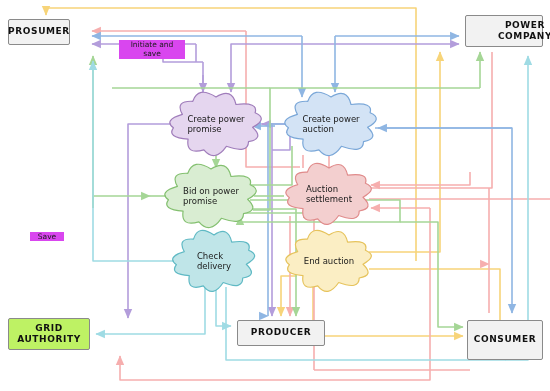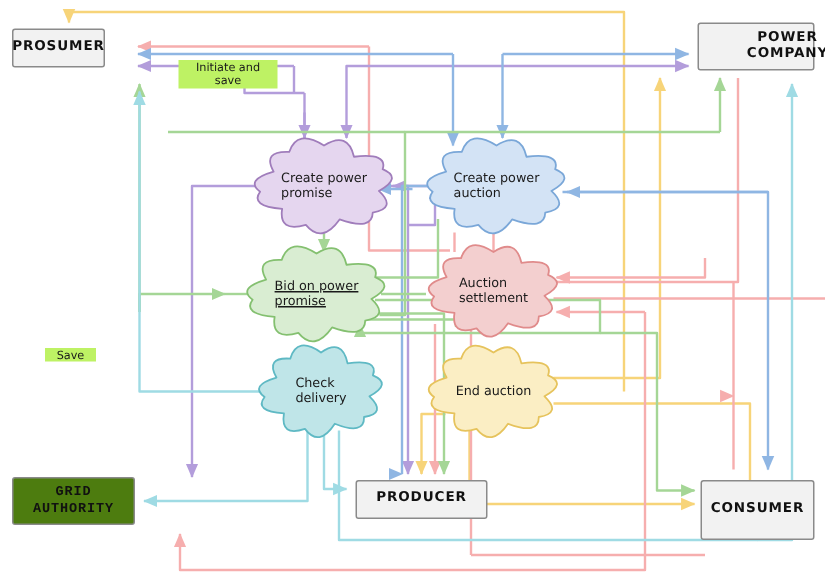--- a/index.html
+++ b/index.html
@@ -15,21 +15,21 @@
     line-height:1.25;z-index:5;
   }
   .cloud-label{
     position:absolute;z-index:6;text-align:left;
     font-size:8.5px;color:#1a1a1a;line-height:1.2;pointer-events:none;
     display:flex;align-items:center;justify-content:center;
   }
   .edge-label{
     position:absolute;z-index:7;text-align:center;
     font-size:7.5px;color:#1a1a1a;line-height:1.25;
-    background:#bef264;padding:0 2px;
+    background:#d946ef;padding:0 2px;
   }
 </style>
 </head>
 <body>
 
 <div id="canvas">
 
   <svg id="wires" viewBox="0 0 550 391">
     <defs>
       <marker id="ah-purple" markerWidth="7" markerHeight="7" refX="5.6" refY="3" orient="auto">
@@ -132,34 +132,34 @@
         <path d="M214.0,235.0 Q228.1,225.3 231.7,242.2 Q252.6,239.1 248.6,250.2 Q261.7,255.6 246.3,264.2 Q258.1,275.6 242.7,278.0 Q243.0,290.4 223.2,282.5 Q212.8,298.5 203.3,285.9 Q186.8,291.5 189.3,275.6 Q169.1,274.2 176.4,264.7 Q166.1,257.0 184.3,251.7 Q176.7,237.9 193.5,239.1 Q198.1,223.9 214.0,235.0 Z" fill="#bfe5e8" stroke="#5fb9c4" stroke-width="1.2" stroke-linejoin="round"></path>
         <path d="M329.0,235.0 Q343.8,225.4 347.6,242.2 Q369.1,239.4 365.4,250.2 Q378.4,255.7 363.0,264.2 Q374.8,275.4 359.2,278.0 Q359.3,290.2 338.7,282.5 Q327.7,298.5 317.7,285.9 Q300.6,291.2 303.0,275.6 Q282.4,274.0 289.4,264.7 Q279.3,257.1 297.7,251.7 Q290.2,238.2 307.4,239.1 Q312.3,224.0 329.0,235.0 Z" fill="#fbeec4" stroke="#e6c35c" stroke-width="1.2" stroke-linejoin="round"></path>
       </g>
   </svg>
 
   <div class="actor" style="left: 8px; top: 19px; width: 62px; height: 26px; background: rgb(242, 242, 242); border-color: rgb(138, 138, 138); color: rgb(17, 17, 17);">PROSUMER</div>
 
   <div class="actor" style="left: 465px; top: 15px; width: 78px; height: 32px; white-space: pre-line; background: rgb(242, 242, 242); border-color: rgb(138, 138, 138); color: rgb(17, 17, 17); padding-left: 42px;">POWER
 COMPANY</div>
 
-  <div class="actor" style="left: 8px; top: 318px; width: 82px; height: 32px; white-space: pre-line; background: #4d7c0f; border-color: rgb(138, 138, 138); color: rgb(17, 17, 17); font-family: Liberation Mono, monospace;">GRID
+  <div class="actor" style="left: 8px; top: 318px; width: 82px; height: 32px; white-space: pre-line; background: #bef264; border-color: rgb(138, 138, 138); color: rgb(17, 17, 17);">GRID
 AUTHORITY</div>
 
   <div class="actor" style="left: 237px; top: 320px; width: 88px; height: 26px; background: rgb(242, 242, 242); border-color: rgb(138, 138, 138); color: rgb(17, 17, 17);">PRODUCER</div>
 
   <div class="actor" style="left: 467px; top: 320px; width: 76px; height: 40px; background: rgb(242, 242, 242); border-color: rgb(138, 138, 138); color: rgb(17, 17, 17);">CONSUMER</div>
 
   <div class="cloud-label" style="left:173px;top:107px;width:86px;height:34px;white-space:pre-line;">Create power
 promise</div>
 
   <div class="cloud-label" style="left:288px;top:107px;width:86px;height:34px;white-space:pre-line;">Create power
 auction</div>
 
-  <div class="cloud-label" style="left:168px;top:179px;width:86px;height:34px;white-space:pre-line;text-decoration:underline;">Bid on power
+  <div class="cloud-label" style="left:168px;top:179px;width:86px;height:34px;white-space:pre-line;">Bid on power
 promise</div>
 
   <div class="cloud-label" style="left:289px;top:177px;width:80px;height:34px;white-space:pre-line;">Auction
 settlement</div>
 
   <div class="cloud-label" style="left:289px;top:252px;width:80px;height:18px;white-space:pre-line;">End auction</div>
 
   <div class="cloud-label" style="left:176px;top:244px;width:76px;height:34px;white-space:pre-line;">Check
 delivery</div>
 

